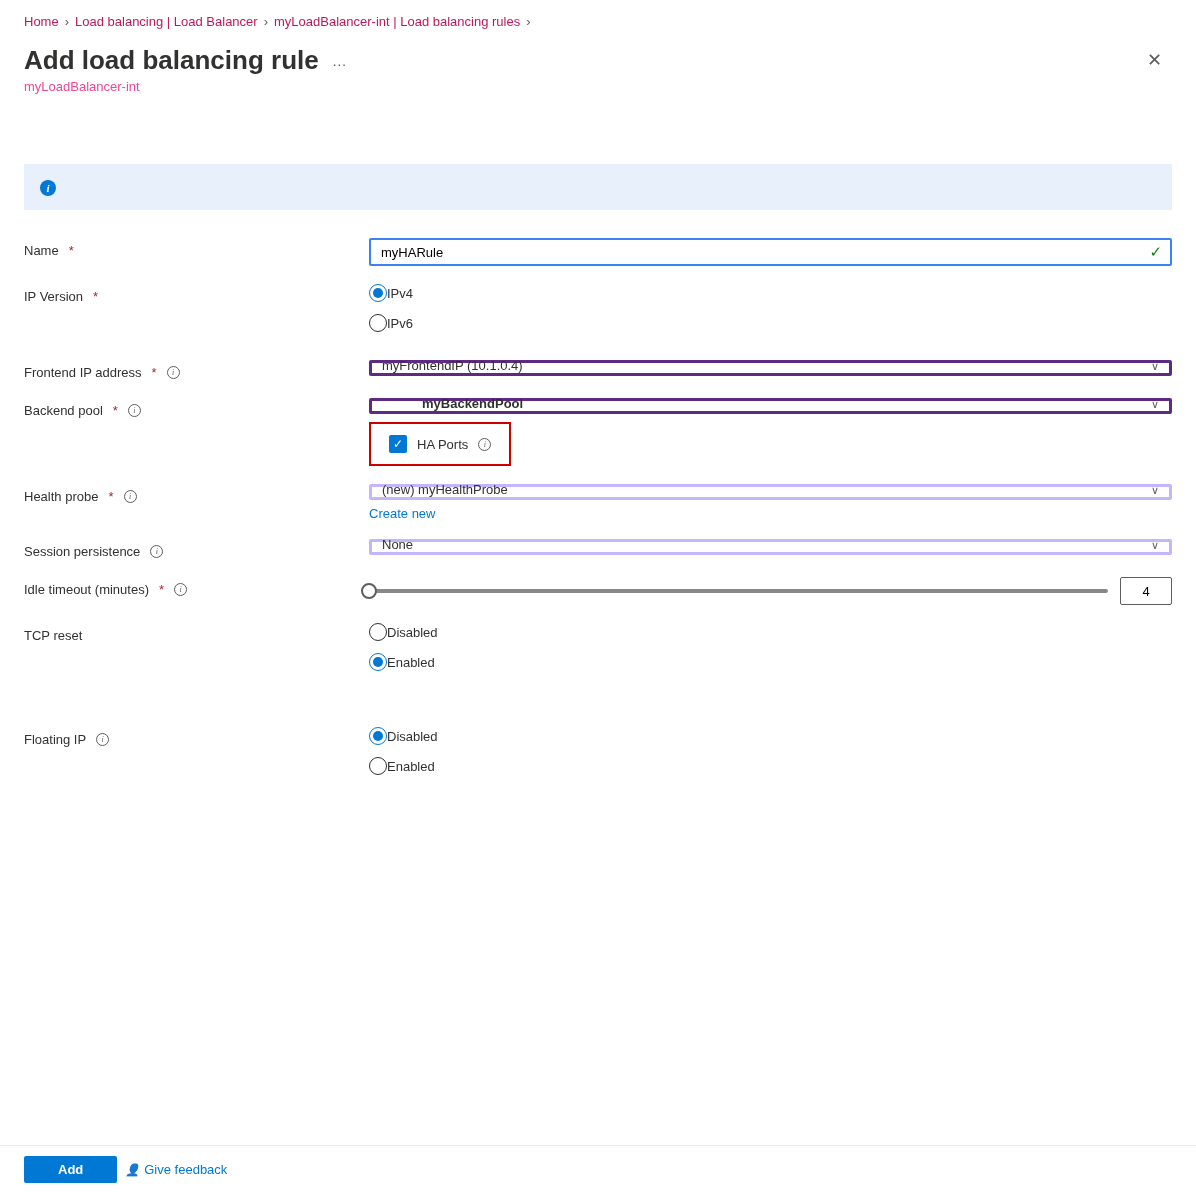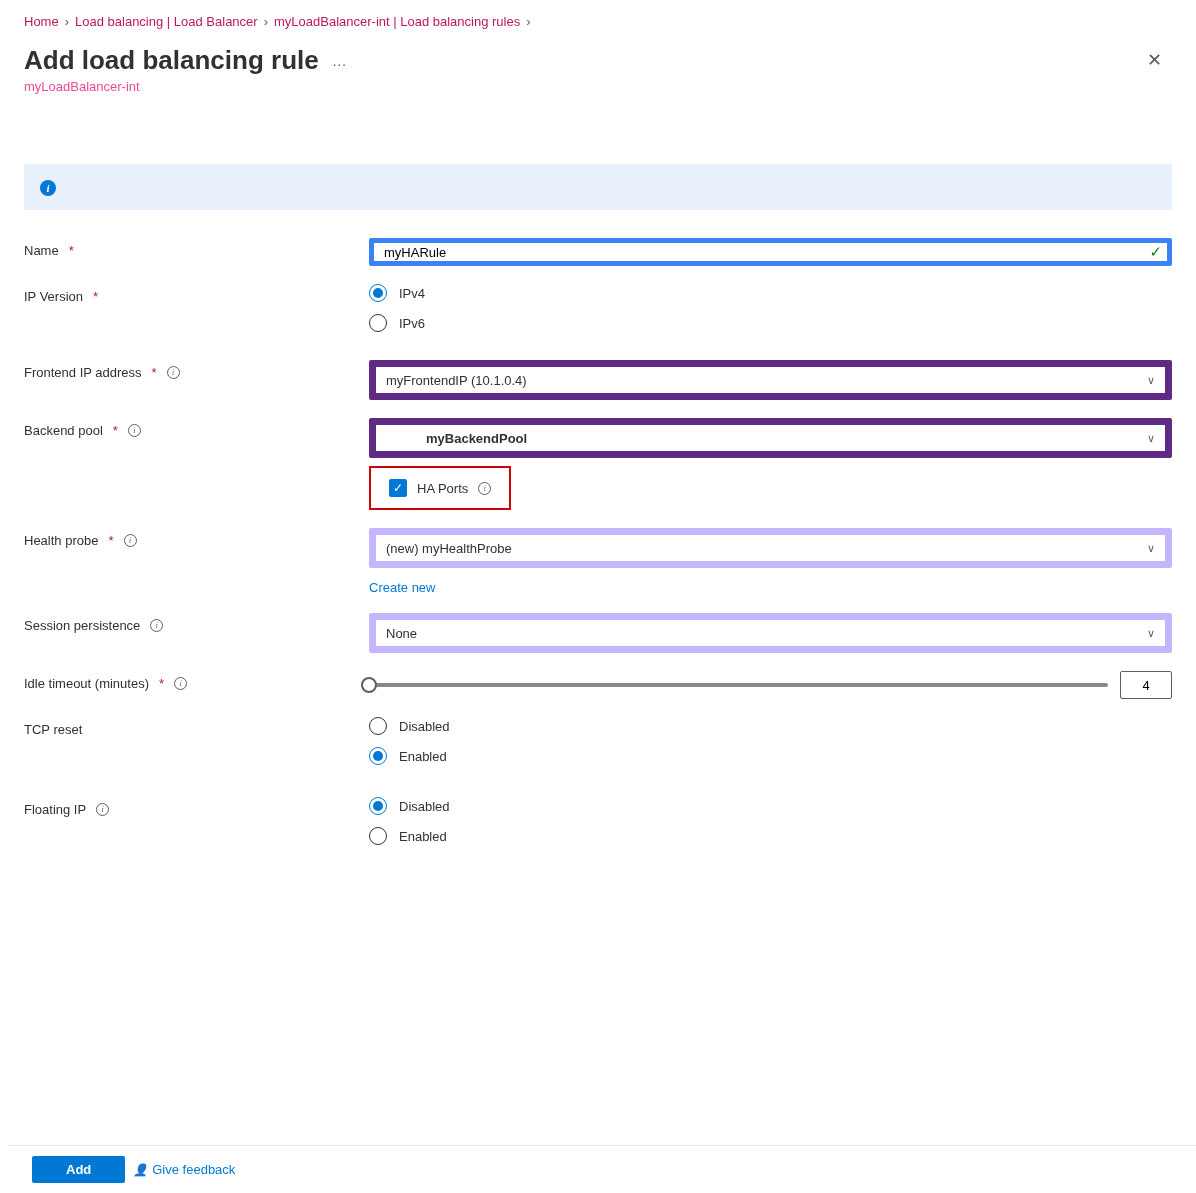--- a/index.html
+++ b/index.html
@@ -19,47 +19,47 @@
     .info-icon { width: 16px; height: 16px; border-radius: 50%; background: #0078d4; color: #fff; display: flex; align-items: center; justify-content: center; font-size: 11px; font-weight: 700; flex: 0 0 16px; font-style: italic; font-family: Georgia, serif; margin-top: 2px;}
     .info-text { font-size: 13px; color: #323130; line-height: 1.45; }
 
     .form-row { display: flex; align-items: flex-start; margin-bottom: 18px; }
     .form-label { width: 345px; flex: 0 0 345px; font-size: 13px; color: #323130; display: flex; align-items: center; gap: 10px; padding-top: 5px;}
     .req { color: #a4262c; }
     .form-input-wrap { flex: 1; }
 
     .help-icon { width: 13px; height: 13px; border: 1px solid #605e5c; border-radius: 50%; display: inline-flex; align-items: center; justify-content: center; font-size: 8px; color: #605e5c; cursor: pointer; font-style: italic; font-family: Georgia, serif;}
 
-    .text-input { width: 100%; height: 28px; border: 5px solid #3b82f6; border-radius: 2px; padding: 0 30px 0 10px; font-size: 13px; position: relative; }
+    .text-input { width: 100%; height: 28px; border: 2px solid #3b82f6; border-radius: 2px; padding: 0 30px 0 10px; font-size: 13px; position: relative; }
     .input-with-check { position: relative; }
     .check-mark { position: absolute; right: 10px; top: 50%; transform: translateY(-50%); color: #107c10; font-size: 15px; }
 
-    .radio-row { display: flex; align-items: center; gap: 12px; height: 22px; margin-bottom: 8px; }
+    .radio-row { display: flex; align-items: center; gap: 0; height: 22px; margin-bottom: 8px; }
     .radio-outer { width: 18px; height: 18px; border: 1px solid #323130; border-radius: 50%; display: flex; align-items: center; justify-content: center; cursor: pointer; }
     .radio-outer.selected { border-color: #0078d4; }
     .radio-inner { width: 10px; height: 10px; border-radius: 50%; background: #0078d4; }
     .radio-label { font-size: 13px; }
 
-    .select-box { width: 100%; height: 40px; border: 7px solid #c4b5fd; border-radius: 2px; display: flex; align-items: center; justify-content: space-between; padding: 0 10px; cursor: pointer; font-size: 13px; background: #fff;}
+    .select-box { width: 100%; height: 16px; border: 3px solid #c4b5fd; border-radius: 2px; display: flex; align-items: flex-end; justify-content: space-between; padding: 0 10px; cursor: pointer; font-size: 13px; background: #fff;}
     .select-box.purple { border-color: #5f2a84; }
     .chev { font-size: 11px; color: #605e5c; }
     .select-bold { font-weight: 700; padding-left: 40px;}
 
     .ha-box { border: 2px solid #cc0000; padding: 11px 18px; display: inline-flex; align-items: center; gap: 10px; margin-top: 8px;}
     .checkbox { width: 18px; height: 18px; background: #0078d4; border-radius: 2px; display: flex; align-items: center; justify-content: center; color: #fff; font-size: 12px; cursor: pointer; }
     .ha-label { font-size: 13px; }
 
-    .link { color: #0078d4; cursor: pointer; display: inline-block; margin-top: 12px; font-size: 13px;}
+    .link { color: #0078d4; cursor: pointer; display: inline-block; margin-top: 6px; font-size: 13px;}
 
     .slider-wrap { display: flex; align-items: center; gap: 12px; }
     .slider-track { flex: 1; height: 4px; background: #8a8886; border-radius: 2px; position: relative; }
     .slider-thumb { width: 16px; height: 16px; border: 2px solid #605e5c; background: #fff; border-radius: 50%; position: absolute; left: 0; top: 50%; transform: translate(-50%,-50%); cursor: pointer; }
     .slider-value { width: 52px; height: 28px; border: 1px solid #605e5c; border-radius: 2px; text-align: center; font-size: 13px; }
 
-    .footer { position: fixed; bottom: 0; left: 8px; right: 0; border-top: 1px solid #edebe9; padding: 10px 24px; display: flex; align-items: center; gap: 8px; background: #fff;}
+    .footer { position: fixed; bottom: 0; left: 0; right: 0; border-top: 1px solid #edebe9; padding: 10px 24px; display: flex; align-items: center; gap: 8px; background: #fff;}
     .btn-add { background: #0078d4; color: #fff; border: none; padding: 6px 34px; font-size: 13px; font-weight: 600; border-radius: 2px; cursor: pointer; }
     .feedback { display: flex; align-items: center; gap: 4px; color: #0078d4; cursor: pointer; font-size: 13px;}
     .fb-icon { font-size: 12px; color: #605e5c; font-style: italic;}
 
     .radio-group-stack { margin-top: -2px; }
   </style>
 </head>
 <body>
 
 <nav class="breadcrumb">
@@ -204,21 +204,21 @@
     </div>
     <div class="radio-row">
       <div class="radio-outer selected">
           <div class="radio-inner"></div>
         </div>
       <span class="radio-label">Enabled</span>
     </div>
   </div>
 </div>
 
-<div class="form-row" style="margin-top:22px;">
+<div class="form-row" style="margin-top:46px;">
   <div class="form-label">
     <span>Floating IP</span>
     <span class="help-icon">i</span>
   </div>
   <div class="form-input-wrap radio-group-stack">
     <div class="radio-row">
       <div class="radio-outer selected">
           <div class="radio-inner"></div>
         </div>
       <span class="radio-label">Disabled</span>

